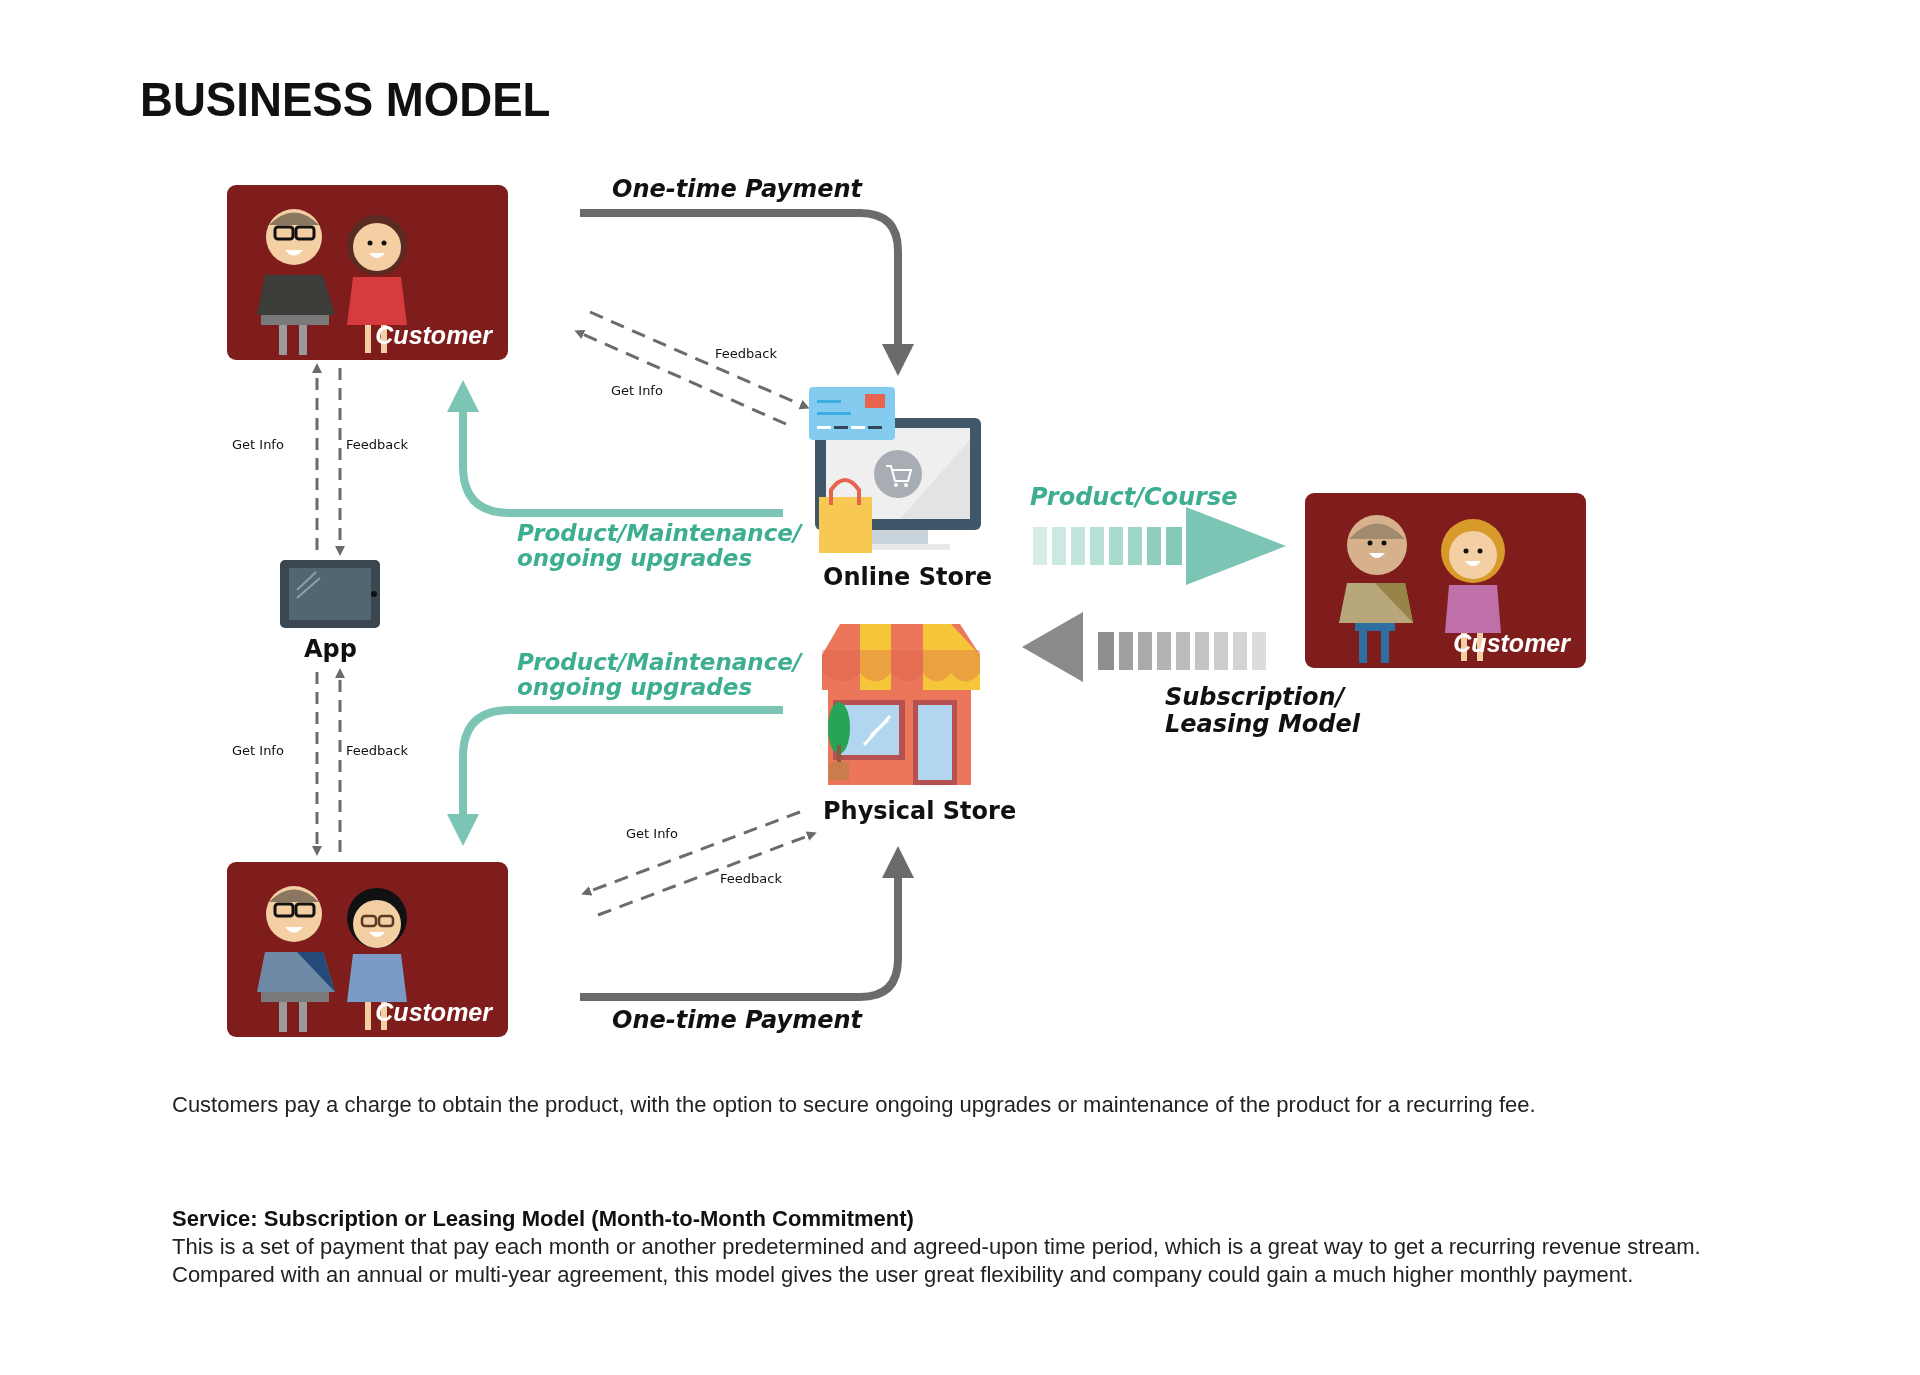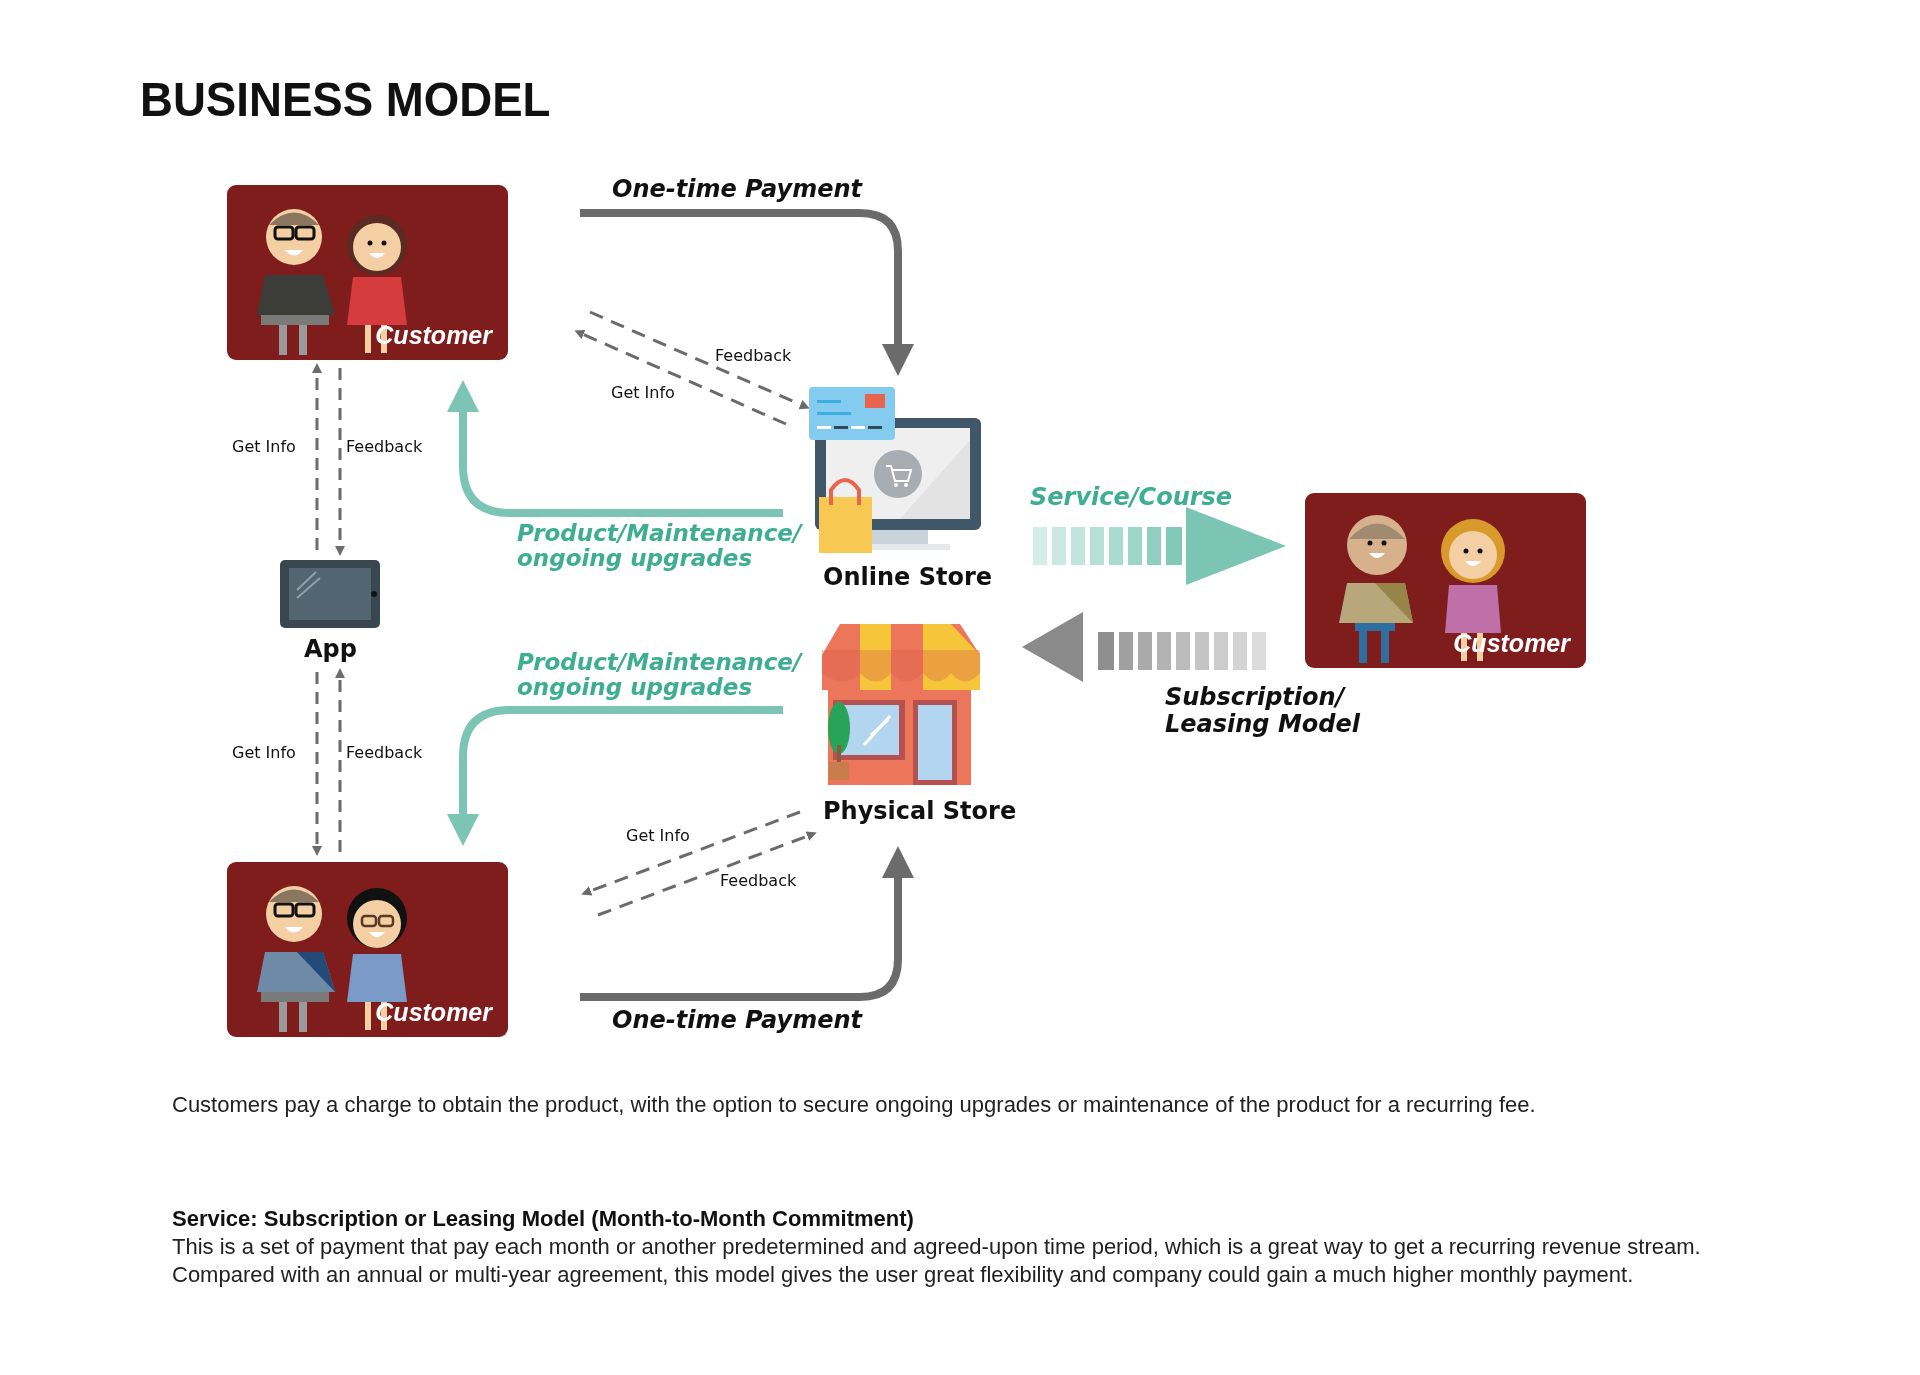--- a/index.html
+++ b/index.html
@@ -1,21 +1,21 @@
 <!DOCTYPE html>
 <html><head>
 <meta charset="utf-8">
 <style>
   html,body{margin:0;padding:0;background:#fff;}
   body{width:1920px;height:1375px;position:relative;overflow:hidden;font-family:"Liberation Sans",sans-serif;color:#111;}
   .abs{position:absolute;}
   #title{left:140px;top:72px;font-size:48px;font-weight:bold;letter-spacing:0px;transform:scaleX(0.95);transform-origin:left;}
   .cbox{position:absolute;width:281px;height:175px;background:#7f1d1d;border-radius:9px;}
   .cbox .clabel{position:absolute;right:16px;bottom:10px;color:#fff;font-style:italic;font-weight:bold;font-size:25px;}
-  .dlabel{position:absolute;font-family:"DejaVu Sans",sans-serif;font-size:16px;color:#111;}
+  .dlabel{position:absolute;font-family:"DejaVu Sans",sans-serif;font-size:13px;color:#111;}
   .bigl{position:absolute;font-family:"DejaVu Sans",sans-serif;font-weight:bold;font-style:italic;font-size:24px;color:#111;}
   .tealL{position:absolute;font-family:"DejaVu Sans",sans-serif;font-weight:bold;font-style:italic;font-size:23px;color:#3dae92;line-height:25px;}
   .nodeL{position:absolute;font-family:"DejaVu Sans",sans-serif;font-weight:bold;font-size:24px;color:#111;}
   #diagram{position:absolute;left:0;top:0;}
   .para{position:absolute;left:172px;width:1640px;font-size:22px;line-height:28px;color:#222;}
   .para .h{font-weight:bold;color:#111;}
 </style>
 </head>
 <body>
 
@@ -201,21 +201,21 @@
 
 <div class="tealL" style="left:517px;top:521px;">
   <div>Product/Maintenance/</div>
   <div>ongoing upgrades</div>
 </div>
 <div class="tealL" style="left:517px;top:650px;">
   <div>Product/Maintenance/</div>
   <div>ongoing upgrades</div>
 </div>
 
-<div class="tealL" style="left:1030px;top:485px;font-size:24px;">Service/Course</div>
+<div class="tealL" style="left:1030px;top:485px;font-size:24px;">Product/Course</div>
 <div class="bigl" style="left:1120px;top:684px;line-height:27px;margin-left:45px;">
   <div>Subscription/</div>
   <div>Leasing Model</div>
 </div>
 
 <div class="dlabel" style="left:715px;top:346px;">Feedback</div>
 <div class="dlabel" style="left:611px;top:383px;">Get Info</div>
 <div class="dlabel" style="left:626px;top:826px;">Get Info</div>
 <div class="dlabel" style="left:720px;top:871px;">Feedback</div>
 

